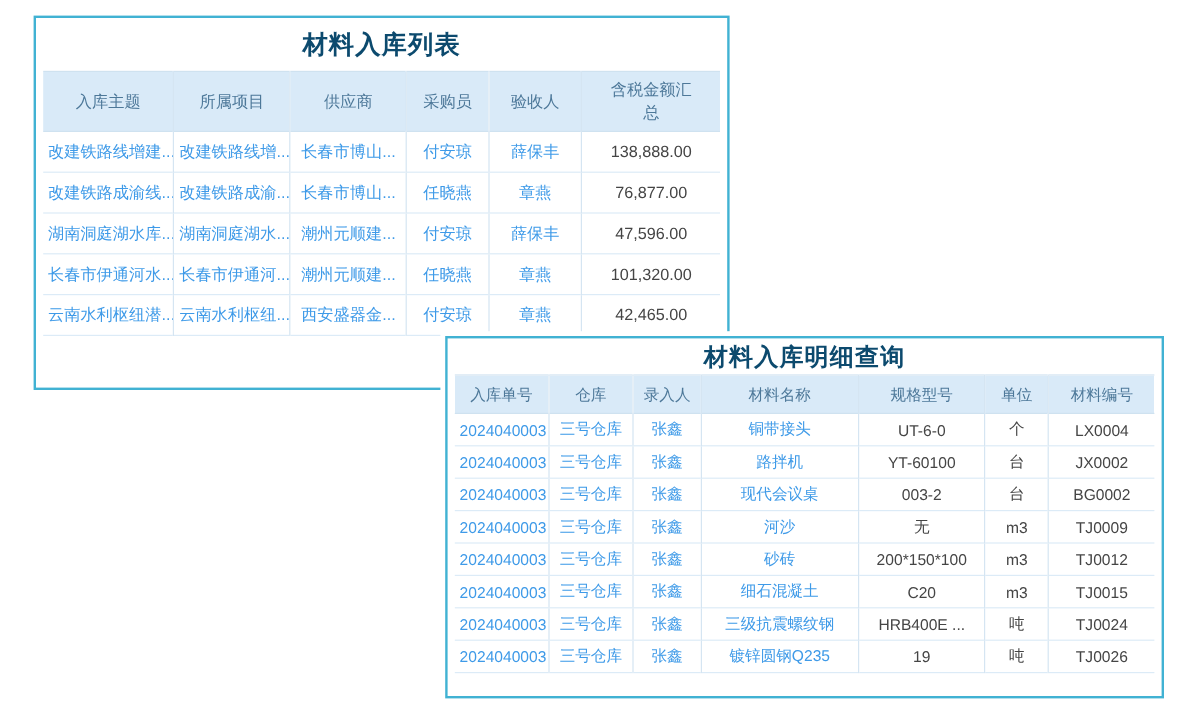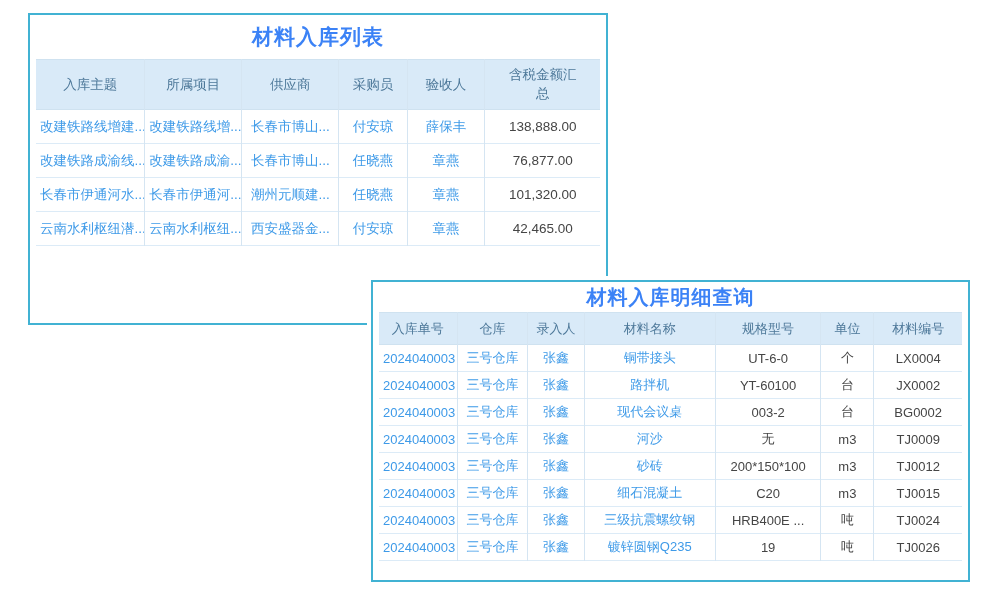--- a/index.html
+++ b/index.html
@@ -9,21 +9,21 @@
   }
   .panel {
     position: absolute; background: #ffffff;
     border: 2px solid #41b2d3; box-sizing: border-box;
   }
   .panel-list   { left: 28px;  top: 13px;  width: 580px; height: 312px; }
   .panel-detail { left: 371px; top: 280px; width: 599px; height: 302px; box-shadow: 0 0 0 4px #ffffff; }
 
   .panel-title {
     display: flex; align-items: center; justify-content: center;
-    font-weight: bold; color: #3b82f6; letter-spacing: 1px;
+    font-weight: bold; color: #0c4a6e; letter-spacing: 1px;
   }
   .panel-list   .panel-title { height: 44px; font-size: 21px; }
   .panel-detail .panel-title { height: 30px; font-size: 20px; }
 
   .tbl-wrap { padding: 0 6px 4px 6px; }
   table { width: 100%; border-collapse: collapse; table-layout: fixed; border-top: 1px solid #cfe2f0; }
   th, td {
     text-align: center; vertical-align: middle; box-sizing: border-box;
     overflow: hidden; white-space: nowrap; padding: 0 4px;
     border-right: 1px solid #d5e5f2;
@@ -77,20 +77,28 @@
               <td class="link">薛保丰</td>
               <td>138,888.00</td>
             </tr>
             <tr>
               <td class="link">改建铁路成渝线...</td>
               <td class="link">改建铁路成渝...</td>
               <td class="link">长春市博山...</td>
               <td class="link">任晓燕</td>
               <td class="link">章燕</td>
               <td>76,877.00</td>
+            </tr>
+            <tr>
+              <td class="link">湖南洞庭湖水库...</td>
+              <td class="link">湖南洞庭湖水...</td>
+              <td class="link">潮州元顺建...</td>
+              <td class="link">付安琼</td>
+              <td class="link">薛保丰</td>
+              <td>47,596.00</td>
             </tr>
             <tr>
               <td class="link">长春市伊通河水...</td>
               <td class="link">长春市伊通河...</td>
               <td class="link">潮州元顺建...</td>
               <td class="link">任晓燕</td>
               <td class="link">章燕</td>
               <td>101,320.00</td>
             </tr>
             <tr>

